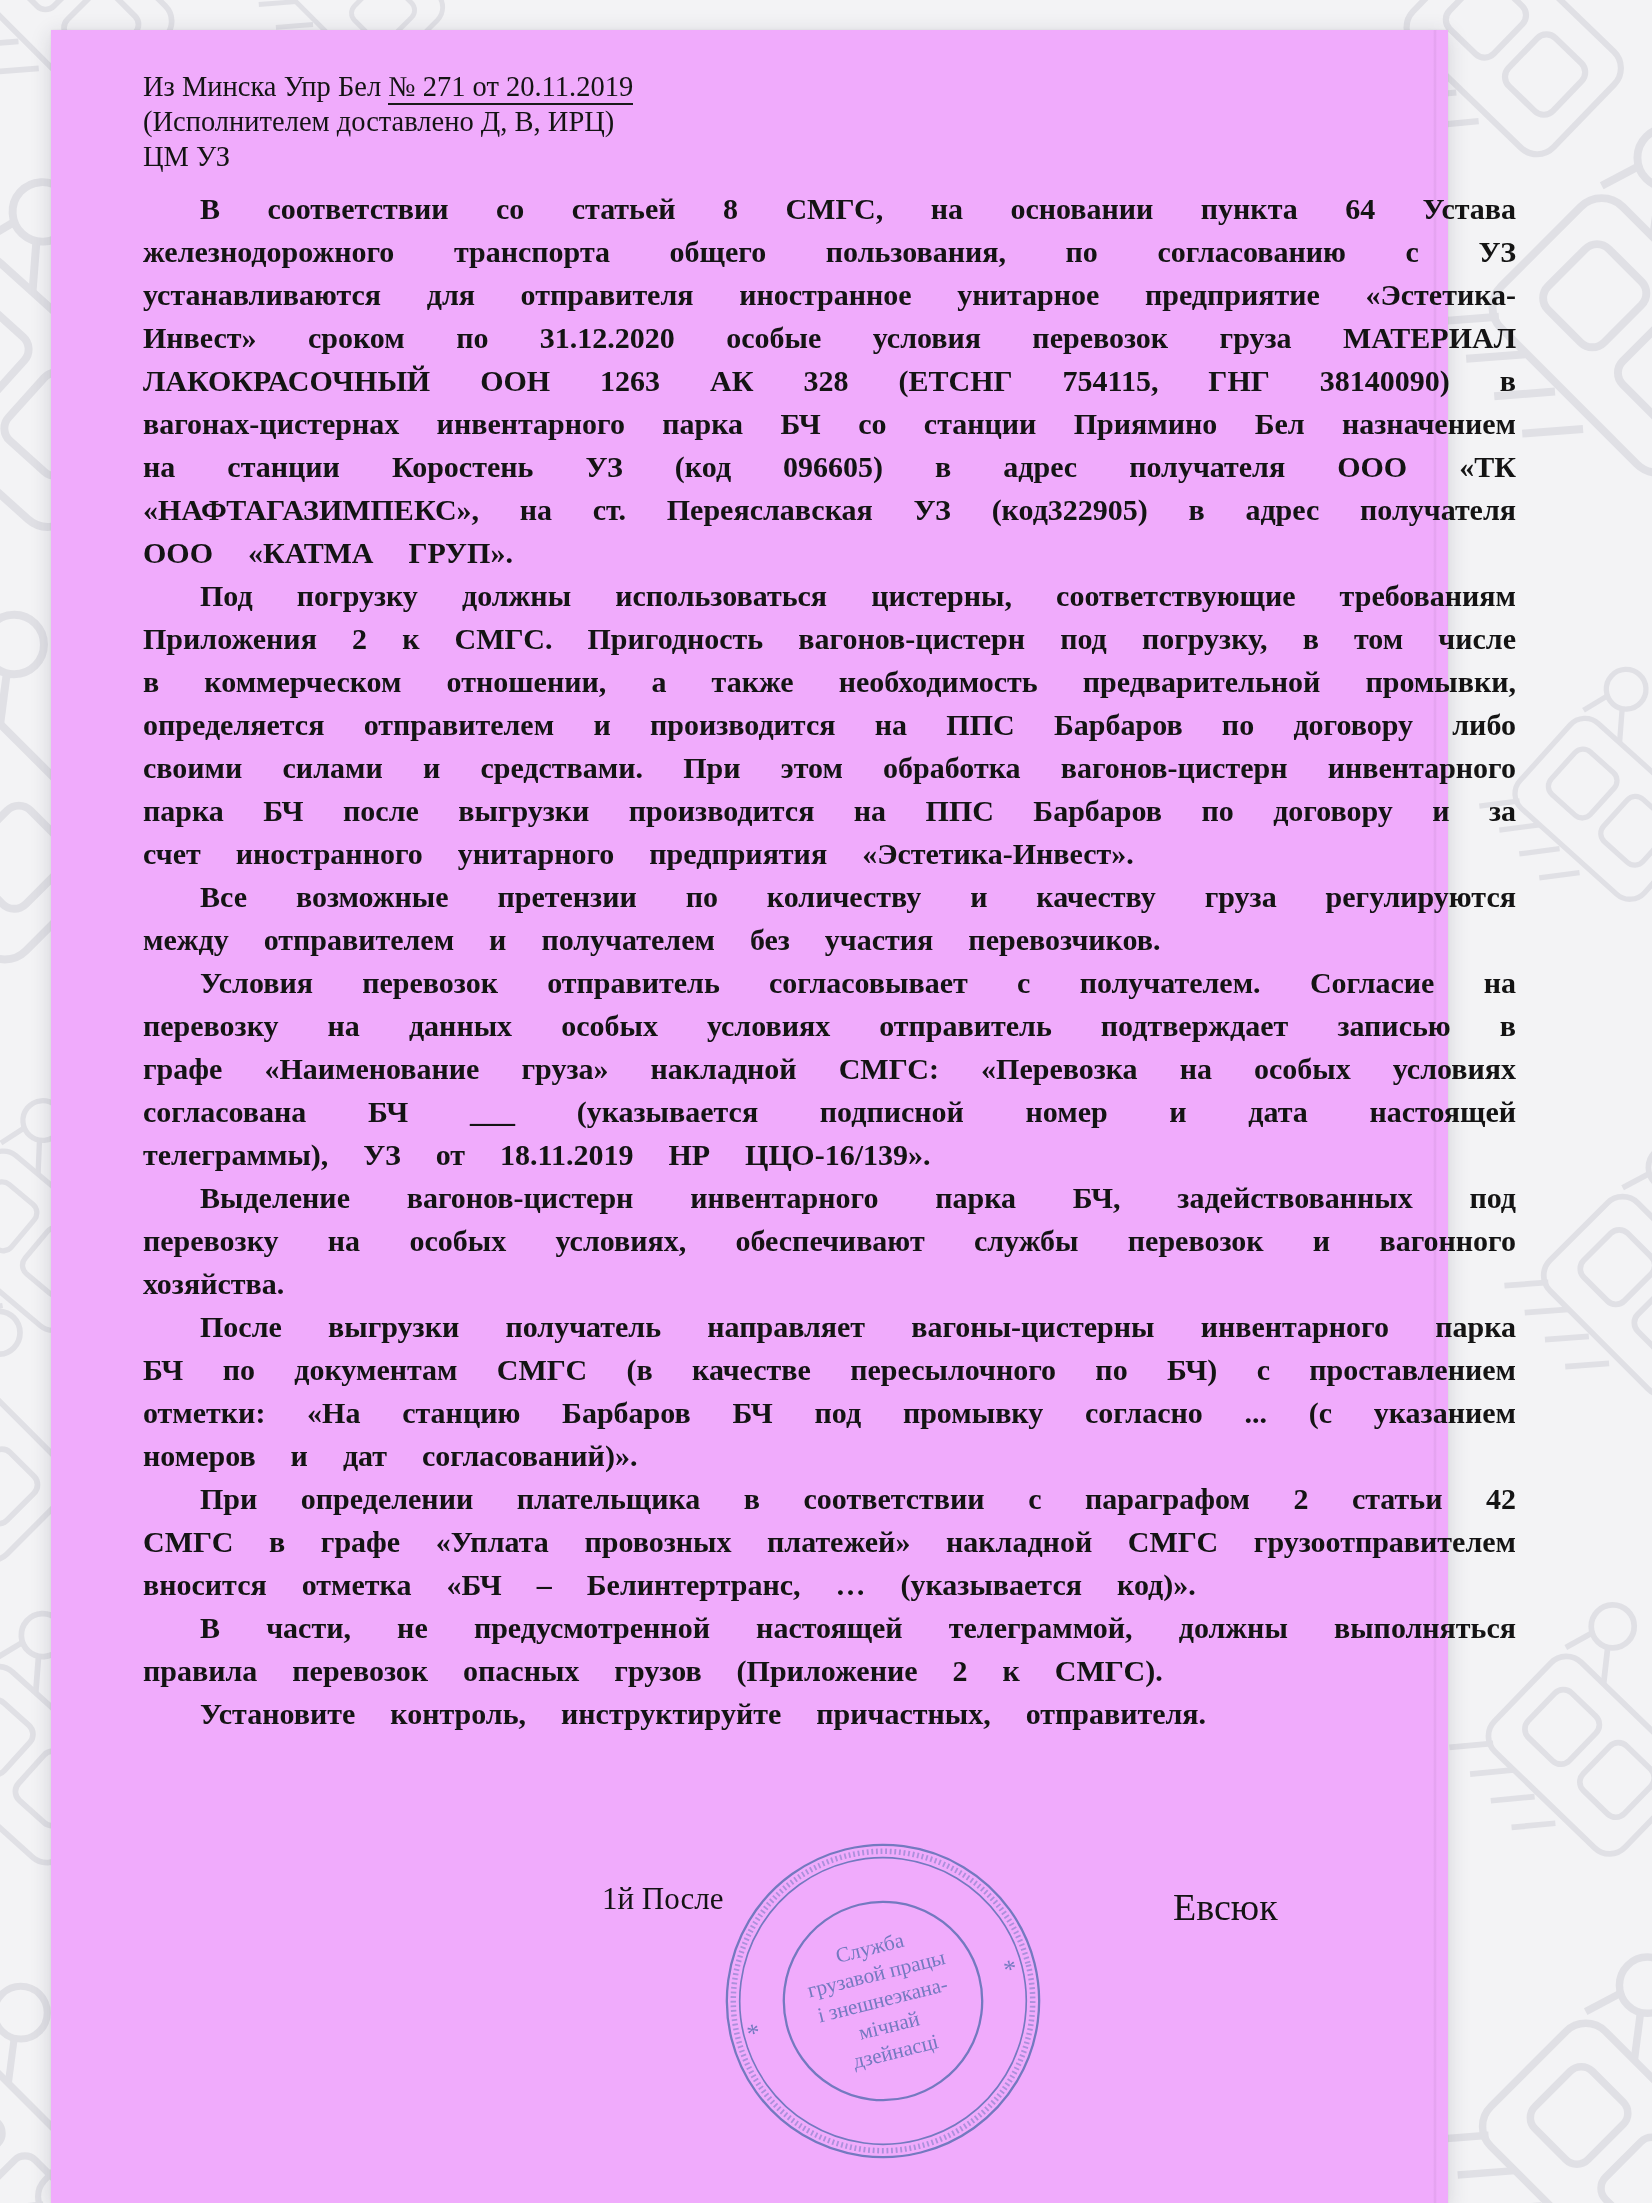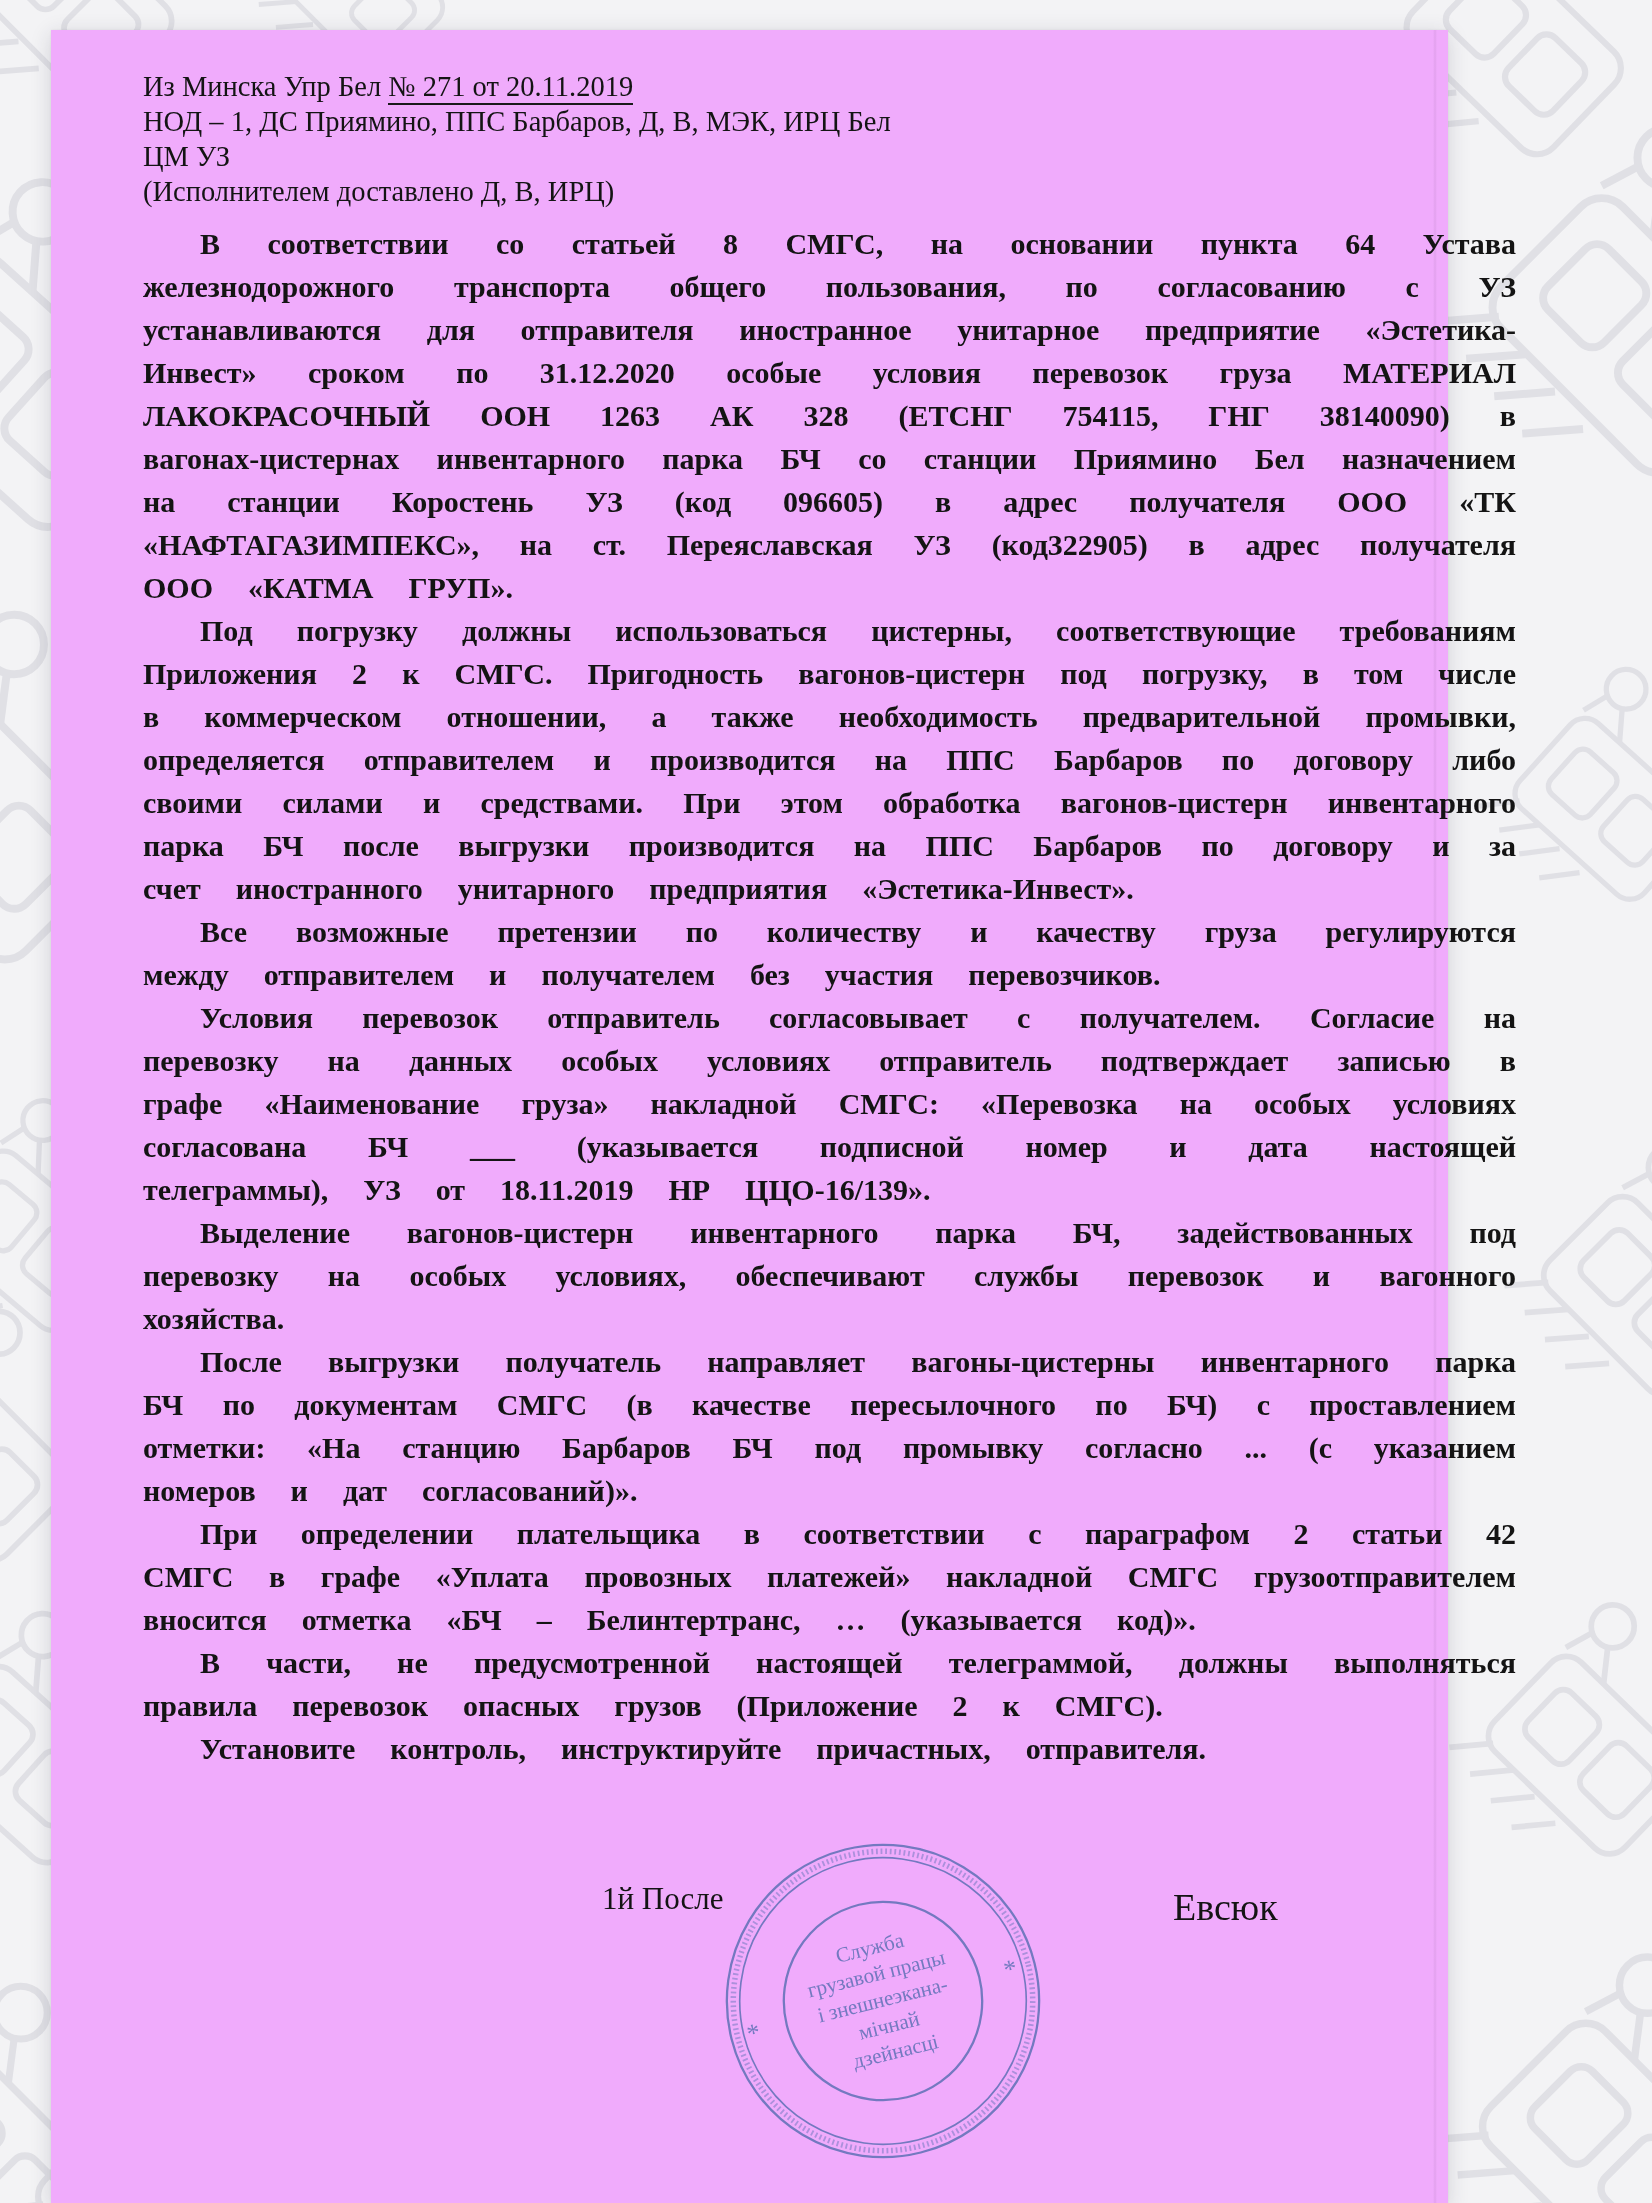--- a/index.html
+++ b/index.html
@@ -81,23 +81,22 @@
   <use href="#traincar" transform="translate(400,-20) rotate(45) scale(2.2)"></use>
 </svg>
 
 <div class="page">
   <div class="fold-line"></div>
 
   <div class="content">
 
     <div class="hdr">
       <div><span>Из Минска Упр Бел </span><span class="u">№ 271 от 20.11.2019</span></div>
-      <div>НОД – 1, ДС Приямино, ППС Барбаров, Д, В, МЭК, ИРЦ Бел</div>
+      <div>(Исполнителем доставлено Д, В, ИРЦ)</div>
       <div>ЦМ УЗ</div>
-      <div>(Исполнителем доставлено Д, В, ИРЦ)</div>
     </div>
 
     <div class="paras">
       <p>В соответствии со статьей 8 СМГС, на основании пункта 64 Устава железнодорожного транспорта общего пользования, по согласованию с УЗ устанавливаются для отправителя иностранное унитарное предприятие «Эстетика-Инвест» сроком по 31.12.2020 особые условия перевозок груза МАТЕРИАЛ ЛАКОКРАСОЧНЫЙ ООН 1263 АК 328 (ЕТСНГ 754115, ГНГ 38140090) в вагонах-цистернах инвентарного парка БЧ со станции Приямино Бел назначением на станции Коростень УЗ (код 096605) в адрес получателя ООО «ТК «НАФТАГАЗИМПЕКС», на ст. Переяславская УЗ (код322905) в адрес получателя ООО «КАТМА ГРУП».</p>
       <p>Под погрузку должны использоваться цистерны, соответствующие требованиям Приложения 2 к СМГС. Пригодность вагонов-цистерн под погрузку, в том числе в коммерческом отношении, а также необходимость предварительной промывки, определяется отправителем и производится на ППС Барбаров по договору либо своими силами и средствами. При этом обработка вагонов-цистерн инвентарного парка БЧ после выгрузки производится на ППС Барбаров по договору и за счет иностранного унитарного предприятия «Эстетика-Инвест».</p>
       <p>Все возможные претензии по количеству и качеству груза регулируются между отправителем и получателем без участия перевозчиков.</p>
       <p>Условия перевозок отправитель согласовывает с получателем. Согласие на перевозку на данных особых условиях отправитель подтверждает записью в графе «Наименование груза» накладной СМГС: «Перевозка на особых условиях согласована БЧ ___ (указывается подписной номер и дата настоящей телеграммы), УЗ от 18.11.2019 НР ЦЦО-16/139».</p>
       <p>Выделение вагонов-цистерн инвентарного парка БЧ, задействованных под перевозку на особых условиях, обеспечивают службы перевозок и вагонного хозяйства.</p>
       <p>После выгрузки получатель направляет вагоны-цистерны инвентарного парка БЧ по документам СМГС (в качестве пересылочного по БЧ) с проставлением отметки: «На станцию Барбаров БЧ под промывку согласно ... (с указанием номеров и дат согласований)».</p>
       <p>При определении плательщика в соответствии с параграфом 2 статьи 42 СМГС в графе «Уплата провозных платежей» накладной СМГС грузоотправителем вносится отметка «БЧ – Белинтертранс, … (указывается код)».</p>

